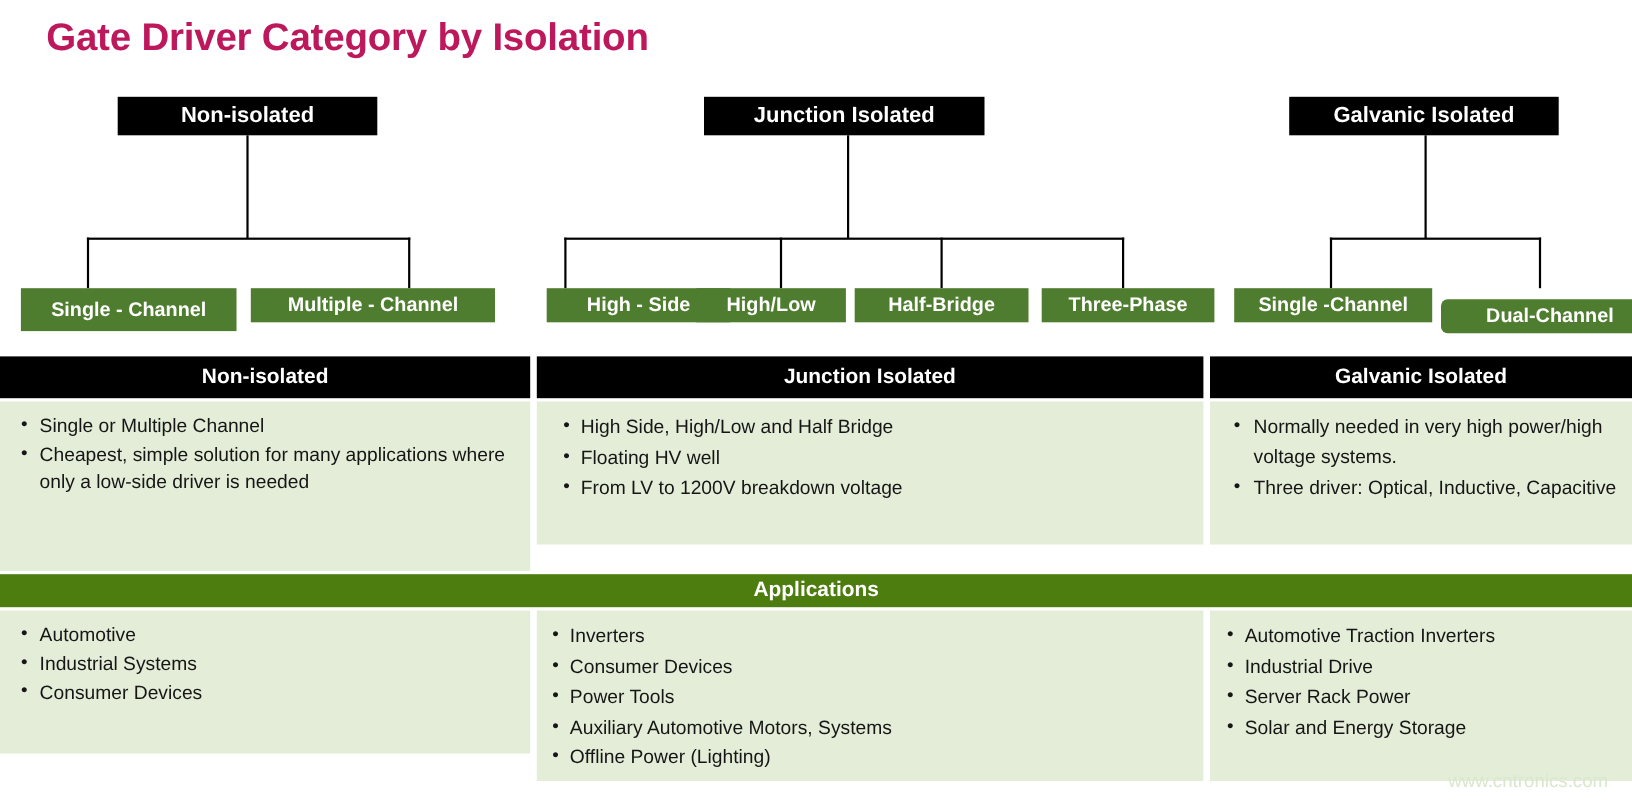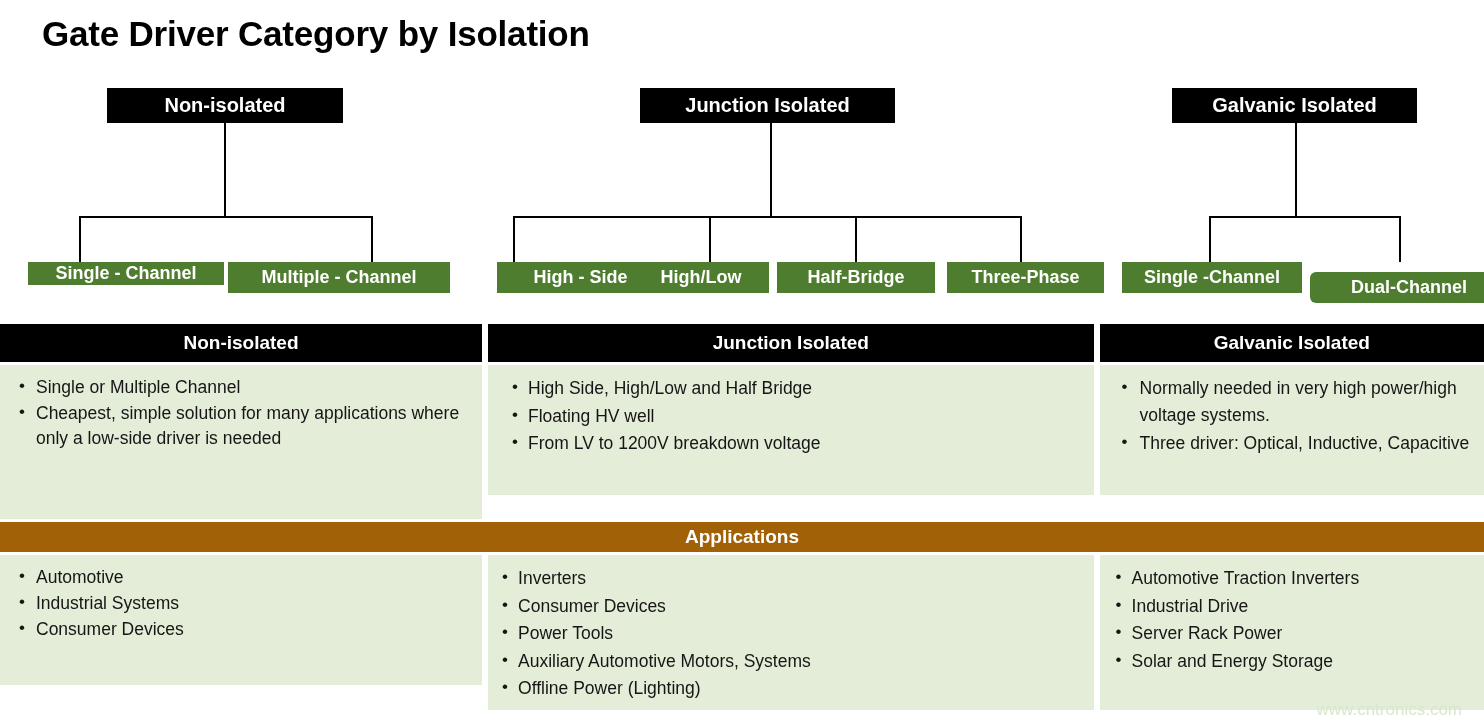--- a/index.html
+++ b/index.html
@@ -15,21 +15,21 @@
     overflow: hidden;
   }
 
   
   #page-title {
     position: absolute;
     left: 42px;
     top: 14px;
     font-size: 35px;
     font-weight: bold;
-    color: #000000;
+    color: #be185d;
     letter-spacing: -0.2px;
     white-space: nowrap;
   }
 
   
   #tree {
     position: absolute;
     left: 0;
     top: 0;
     width: 1484px;
@@ -120,21 +120,21 @@
     top: -1px;
     font-size: 17px;
     color: #161616;
   }
   ul.bullets.tight li { padding-left: 18px; line-height: 1.52; }
   ul.bullets.tight li::before { left: 2px; }
   ul.bullets.wide li { padding-left: 26px; line-height: 1.55; }
   ul.bullets.wide li::before { left: 8px; }
 
   #apps-bar {
-    background: #a16207;
+    background: #4d7c0f;
     color: #ffffff;
     font-size: 19px;
     font-weight: bold;
     height: 30px;
     display: flex;
     align-items: center;
     justify-content: center;
     margin-top: 3px;
     width: 1484px;
   }
@@ -156,21 +156,21 @@
 <div id="tree">
 
   <div class="black-box" style="left:107px; top:88px; width:236px; height:35px;">
     <span>Non-isolated</span>
   </div>
   <div class="connector v-line" style="left:224px; top:123px; height:94px;"></div>
   <div class="connector h-line" style="left:79px; top:216px; width:294px;"></div>
   <div class="connector v-line" style="left:79px; top:216px; height:46px;"></div>
   <div class="connector v-line" style="left:371px; top:216px; height:46px;"></div>
 
-  <div class="green-box" style="left:28px; top:262px; width:196px; height:23px;">
+  <div class="green-box" style="left:19px; top:262px; width:196px; height:39px;">
     <span>Single - Channel</span>
   </div>
   <div class="green-box" style="left:228px; top:262px; width:222px; height:31px;">
     <span>Multiple - Channel</span>
   </div>
 
   <div class="black-box" style="left:640px; top:88px; width:255px; height:35px;">
     <span>Junction Isolated</span>
   </div>
   <div class="connector v-line" style="left:770px; top:123px; height:94px;"></div>

